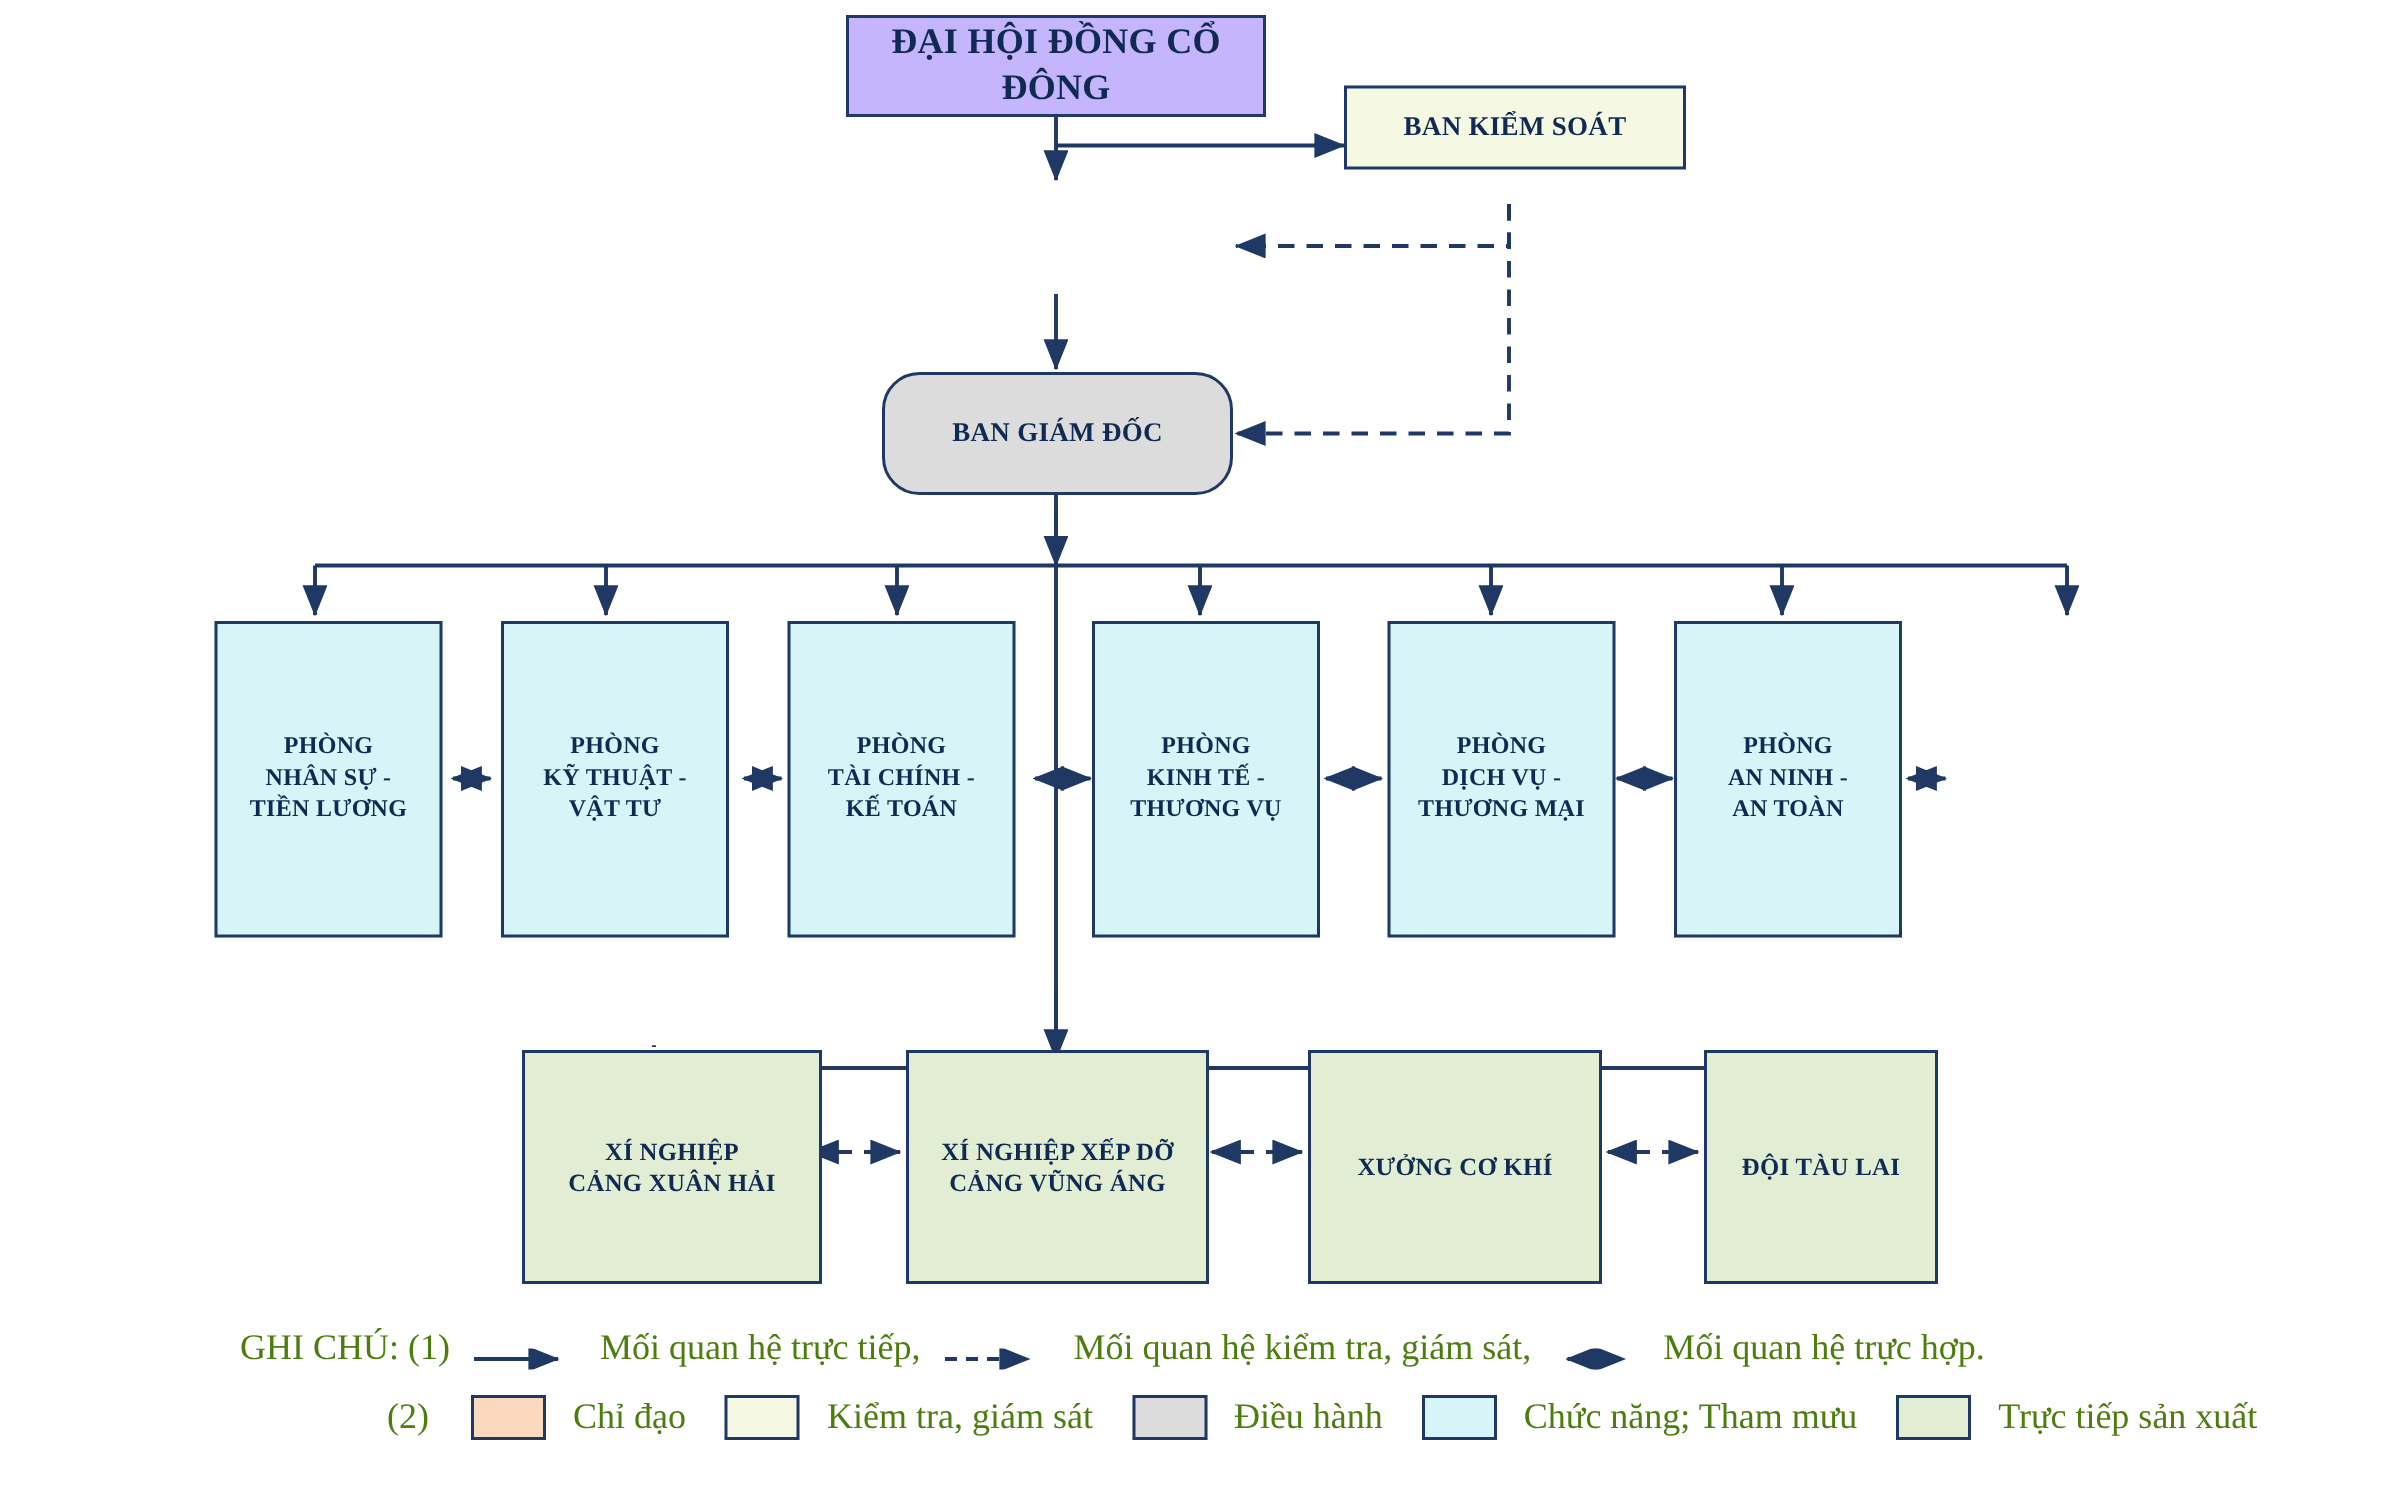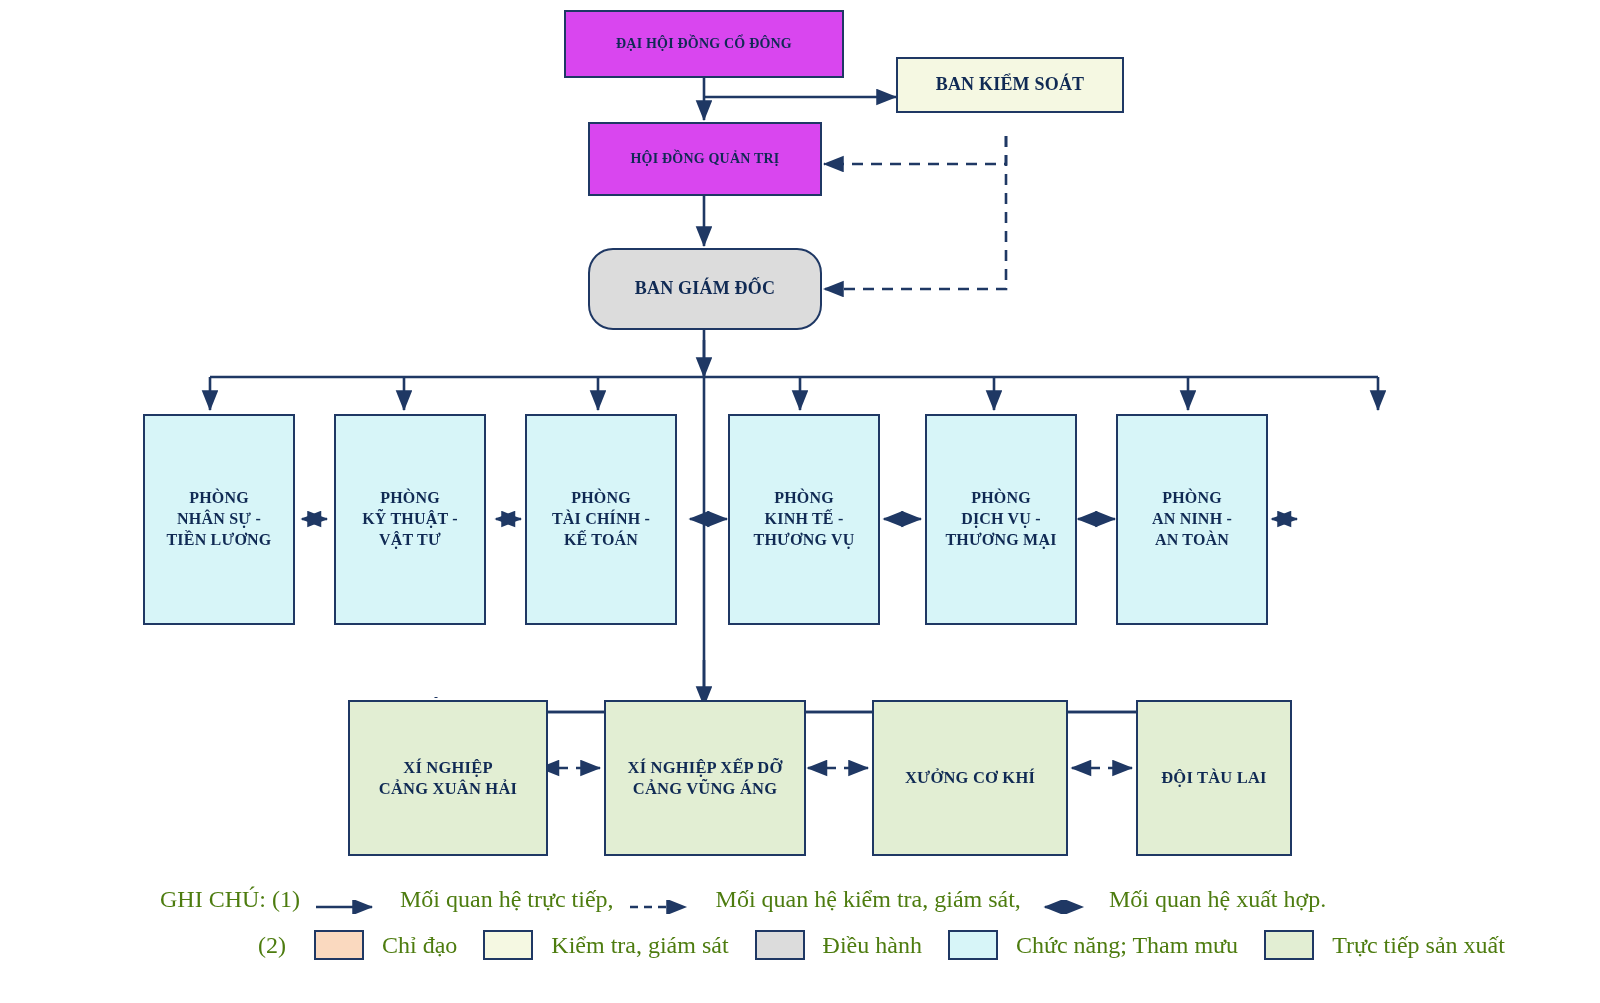--- a/index.html
+++ b/index.html
@@ -24,21 +24,21 @@
     align-items:center;
     justify-content:center;
     text-align:center;
     font-weight:bold;
     letter-spacing:.2px;
     line-height:1.30;
     color:#102A54;
     font-size:17px;
     white-space:pre-line;
   }
-  .node.top{background:#d946ef;font-size:14px;}
+  .node.top{background:#c4b5fd;font-size:24px;}
   .node.audit{background:#F5F8E2;font-size:18px;}
   .node.exec{background:#DCDCDC;font-size:18px;}
   .node.dept{background:#D7F5F8;font-size:16px;}
   .node.prod{background:#E2EED3;font-size:16.5px;}
 
   
   .legend{position:absolute;left:0;top:0;width:1600px;}
   .legend-row{
     position:absolute;
     display:flex;
@@ -184,21 +184,20 @@
       <path d="M540,768 L600,768" marker-end="url(#ah)" marker-start="url(#ahb)"></path>
       <path d="M808,768 L868,768" marker-end="url(#ah)" marker-start="url(#ahb)"></path>
       <path d="M1072,768 L1132,768" marker-end="url(#ah)" marker-start="url(#ahb)"></path>
     </g>
   </svg>
 
   <div class="node top" style="left:564px;top:10px;width:280px;height:68px;">ĐẠI HỘI ĐỒNG CỔ ĐÔNG</div>
 
   <div class="node audit" style="left:896px;top:57px;width:228px;height:56px;">BAN KIỂM SOÁT</div>
 
-  <div class="node top" style="left:588px;top:122px;width:234px;height:74px;">HỘI ĐỒNG QUẢN TRỊ</div>
 
   <div class="node exec" style="left:588px;top:248px;width:234px;height:82px;border-radius:25px;">BAN GIÁM ĐỐC</div>
 
   <div class="node dept" style="left:143px;top:414px;width:152px;height:211px;">PHÒNG
 NHÂN SỰ -
 TIỀN LƯƠNG</div>
   <div class="node dept" style="left:334px;top:414px;width:152px;height:211px;">PHÒNG
 KỸ THUẬT -
 VẬT TƯ</div>
   <div class="node dept" style="left:525px;top:414px;width:152px;height:211px;">PHÒNG
@@ -257,21 +256,21 @@
             <marker id="lg3" markerWidth="9" markerHeight="9" refX="7.6" refY="3.2" orient="auto" markerUnits="strokeWidth">
               <path d="M0,0 L8,3.2 L0,6.4 z" fill="#1F3864"></path>
             </marker>
             <marker id="lg3b" markerWidth="9" markerHeight="9" refX="0.6" refY="3.2" orient="auto" markerUnits="strokeWidth">
               <path d="M8,0 L0,3.2 L8,6.4 z" fill="#1F3864"></path>
             </marker>
           </defs>
           <path d="M8,7 L46,7" stroke="#1F3864" stroke-width="2.6" fill="none" stroke-dasharray="7 6" marker-end="url(#lg3)" marker-start="url(#lg3b)"></path>
         </svg>
       </span>
-      <span class="lg-text">Mối quan hệ xuất hợp.</span>
+      <span class="lg-text">Mối quan hệ trực hợp.</span>
     </div>
 
     <div class="legend-row r2">
       <span class="lg-label">(2)</span>
 
       <span class="swatch" style="background-color: rgb(250, 217, 191);"></span>
       <span class="lg-text">Chỉ đạo</span>
 
       <span class="swatch" style="background-color: rgb(245, 248, 226);"></span>
       <span class="lg-text">Kiểm tra, giám sát</span>

